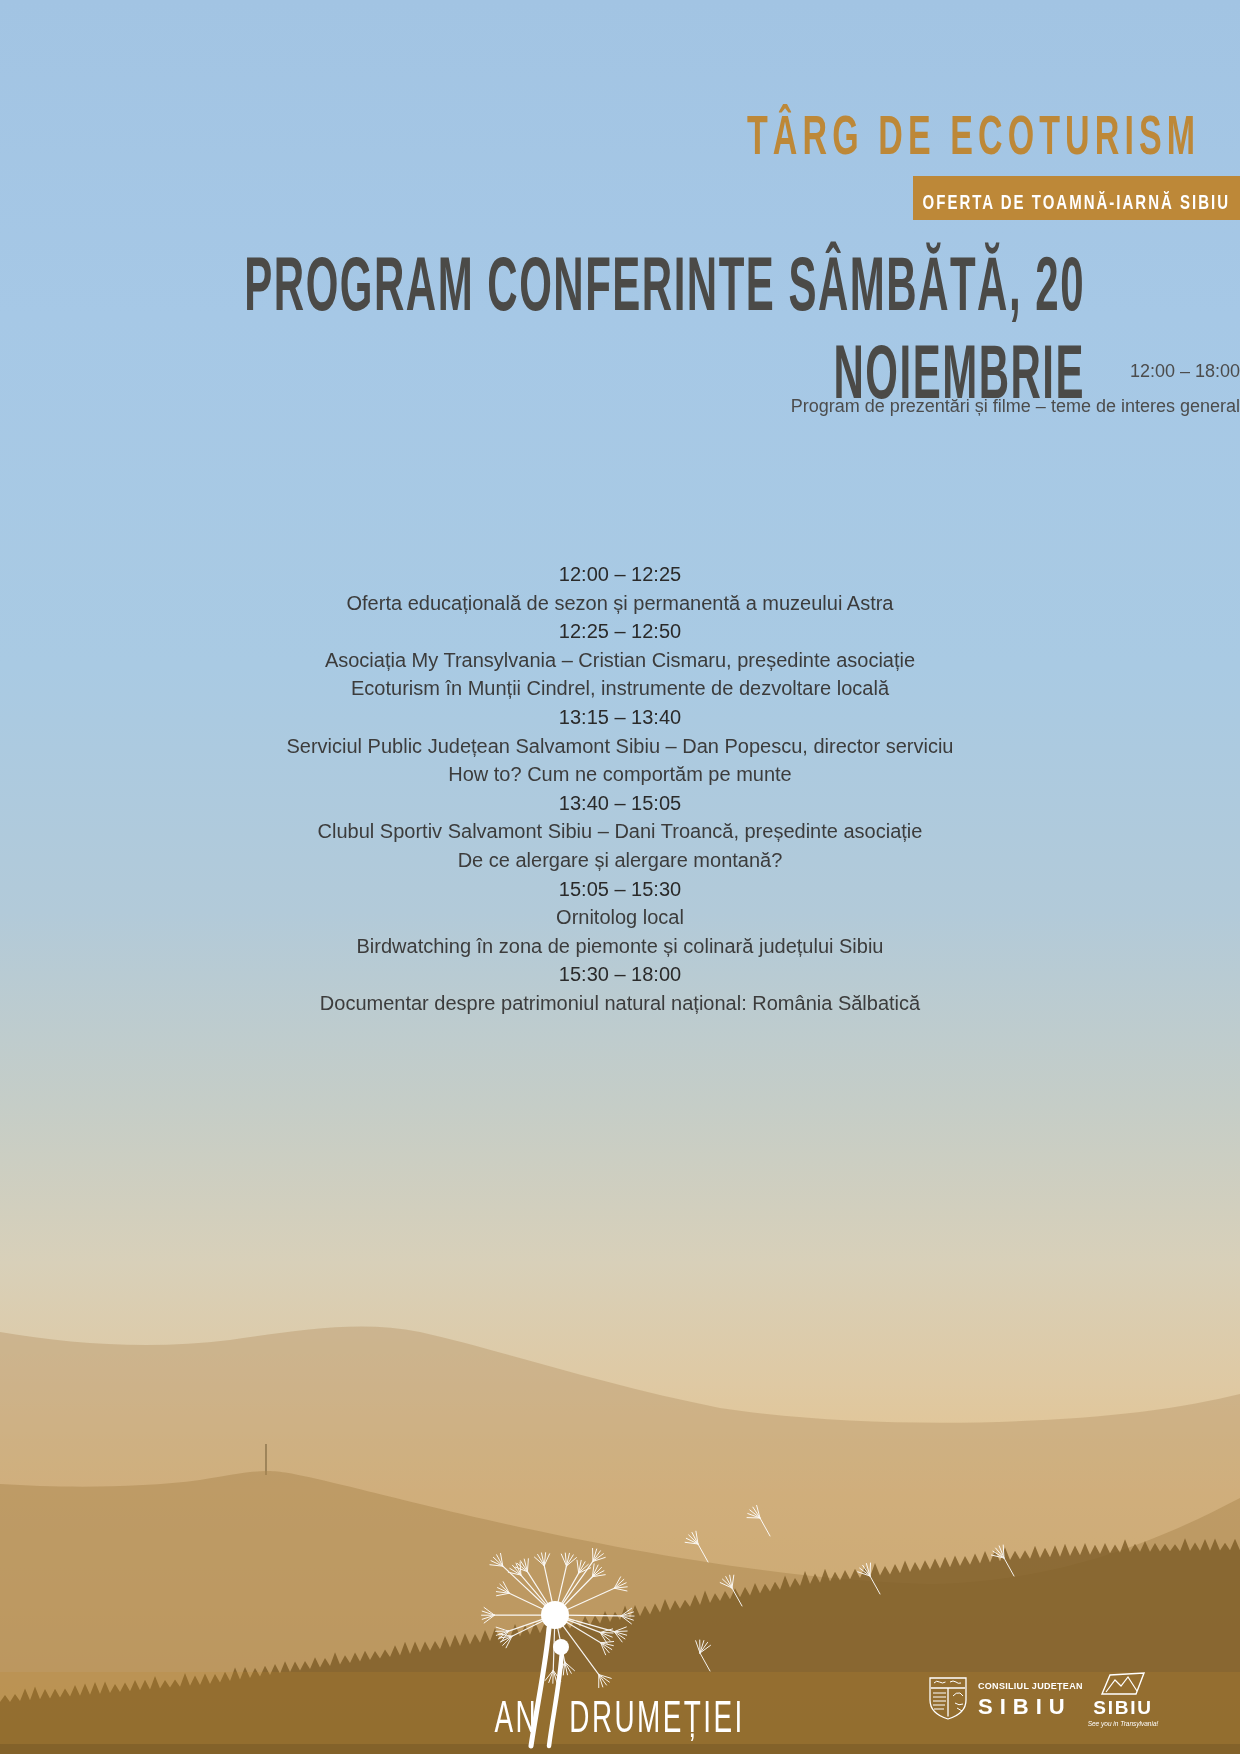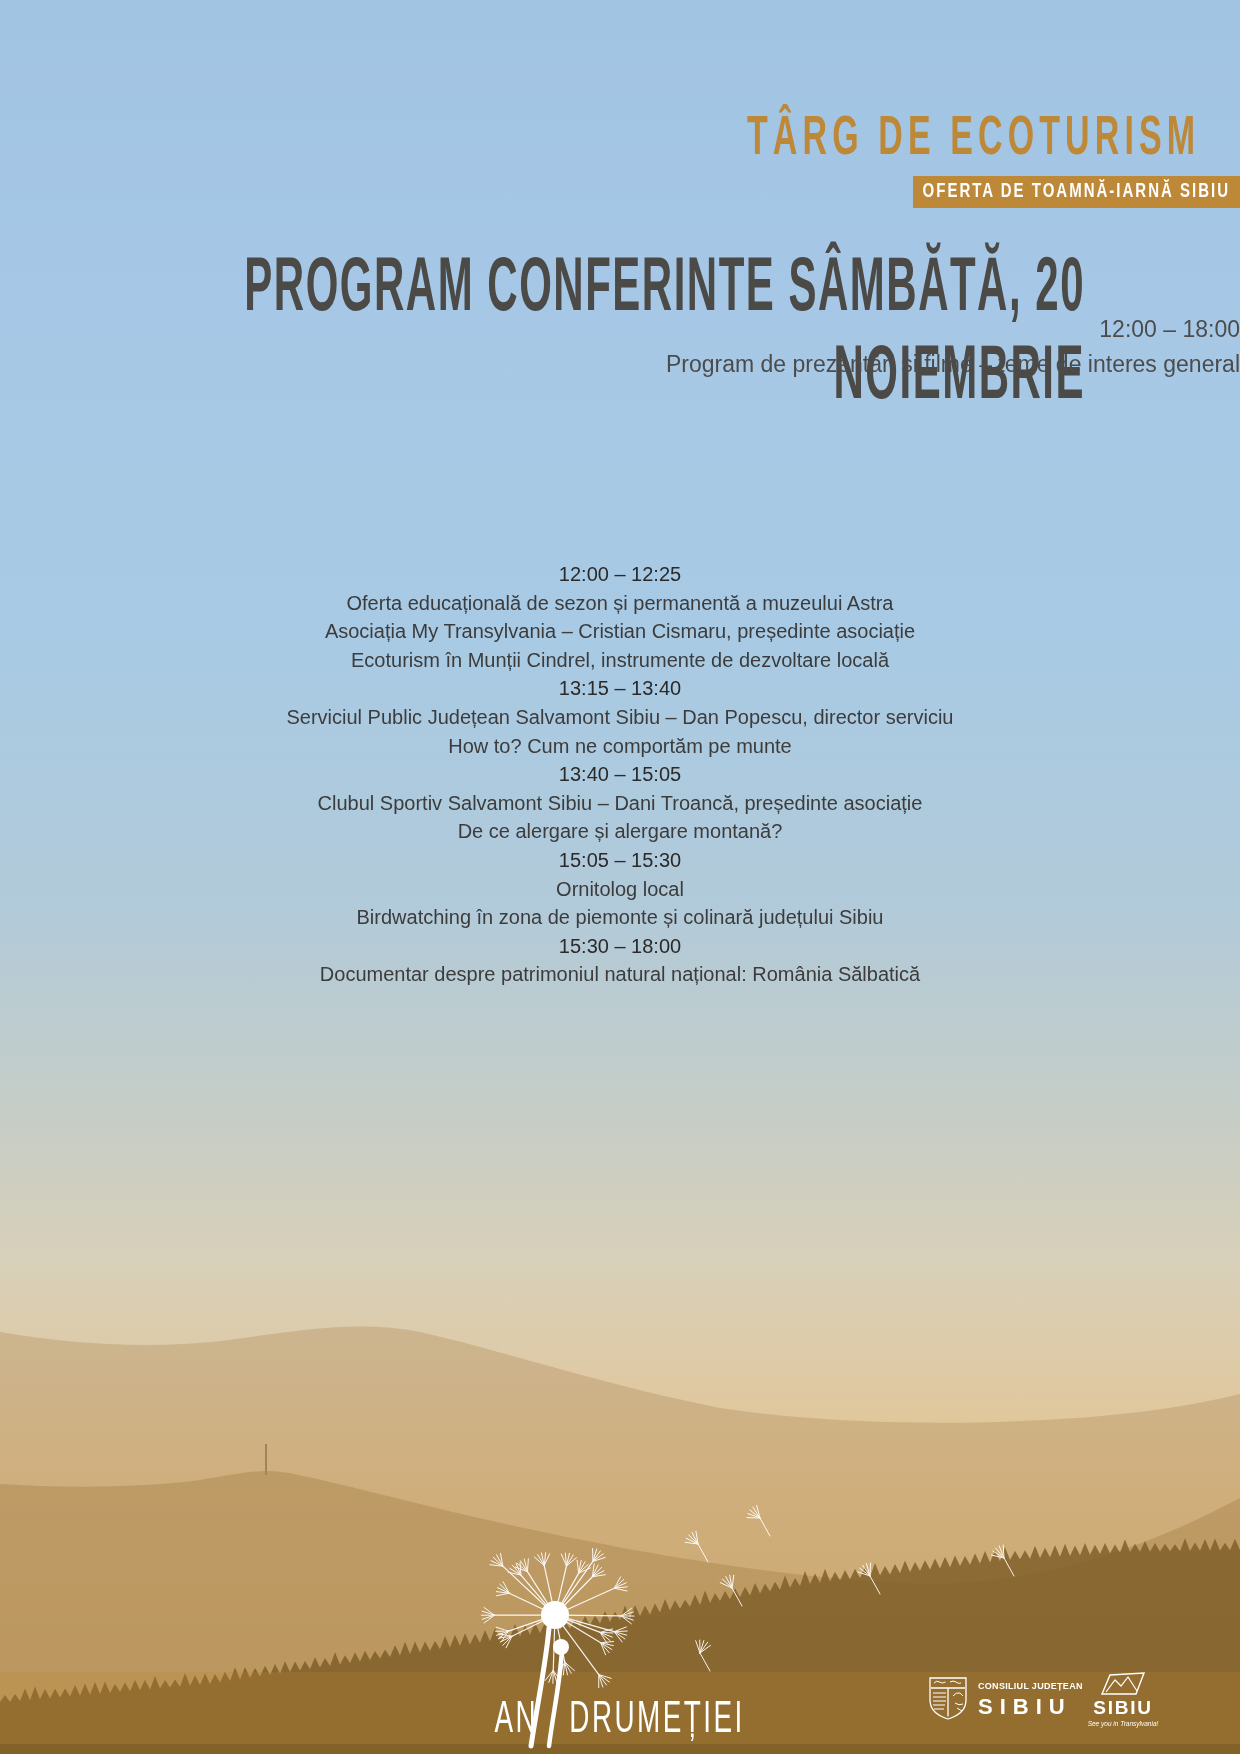--- a/index.html
+++ b/index.html
@@ -3,24 +3,24 @@
 <meta charset="utf-8">
 <style>
   *{margin:0;padding:0;box-sizing:border-box;}
   body{width:1240px;font-family:"Liberation Sans",sans-serif;}
   .poster{position:relative;width:1240px;height:1754px;overflow:hidden;
     background:linear-gradient(180deg,#a2c4e3 0%,#a6c8e6 18%,#a9cae3 38%,#b2cad9 52%,#c5cdc7 63%,#d8d0b9 72%,#dfc9a3 79%,#e3c28c 85%,#e0ba7d 92%,#d9ae6b 100%);}
   .landscape{position:absolute;left:0;bottom:0;display:block;}
   .center-row{position:absolute;left:0;width:100%;text-align:right;}
   .condensed{display:inline-block;font-weight:400;}
   .fair-title-txt{font-size:40px;letter-spacing:6px;color:#bd8838;transform:scale(.85,1.38);transform-origin:center top;font-weight:700;}
-  .fair-bar-inner{display:inline-block;background:#bd8838;color:#ffffff;padding:4px 10px 6px;line-height:22px;}
+  .fair-bar-inner{display:inline-block;background:#bd8838;color:#ffffff;padding:16px 10px 6px;line-height:22px;}
   .fair-bar-txt{font-size:15px;font-weight:700;letter-spacing:2px;transform:scale(1,1.3);transform-origin:center center;}
   .program-title-txt{font-size:56px;letter-spacing:2px;color:#4b4a47;transform:scale(.75,1.35);transform-origin:center top;font-weight:700;}
-  .subline{font-size:23px;color:#4c4c4c;}
+  .subline{font-size:18px;color:#4c4c4c;margin-top:45px;}
   .schedule{position:absolute;top:560px;left:0;width:100%;text-align:center;font-size:20px;line-height:28.6px;color:#3c3c3c;}
   .slot-time{font-weight:400;color:#2a2a2a;}
   .dandelion{position:absolute;left:400px;top:1448px;}
   .anii{position:absolute;top:1692px;left:0;width:100%;text-align:center;}
   .anii-inner{display:inline-flex;gap:38px;color:#ffffff;font-size:34px;letter-spacing:3px;transform:scale(.82,1.3);transform-origin:center top;font-weight:400;}
   .cj-logo{position:absolute;left:928px;top:1676px;display:flex;align-items:flex-end;gap:10px;color:#fff;}
   .cj-text{display:flex;flex-direction:column;}
   .cj-l1{font-size:9px;font-weight:700;letter-spacing:.3px;}
   .cj-l2{font-size:22px;font-weight:700;letter-spacing:7px;margin-top:3px;}
   .tour-logo{position:absolute;left:1088px;top:1672px;width:70px;display:flex;flex-direction:column;align-items:center;color:#fff;}
@@ -56,20 +56,21 @@
   </div>
   <div class="center-row subline" style="top:316px">12:00 – 18:00</div>
   <div class="center-row subline" style="top:351px">Program de prezentări și filme – teme de interes general</div>
 
   <div class="schedule">
     <div>
       <div class="slot-time">12:00 – 12:25</div>
       <div>Oferta educațională de sezon și permanentă a muzeului Astra</div>
     </div>
     <div>
+      <div class="slot-time">12:25 – 12:50</div>
       <div>Asociația My Transylvania – Cristian Cismaru, președinte asociație</div>
       <div>Ecoturism în Munții Cindrel, instrumente de dezvoltare locală</div>
     </div>
     <div>
       <div class="slot-time">13:15 – 13:40</div>
       <div>Serviciul Public Județean Salvamont Sibiu – Dan Popescu, director serviciu</div>
       <div>How to? Cum ne comportăm pe munte</div>
     </div>
     <div>
       <div class="slot-time">13:40 – 15:05</div>

